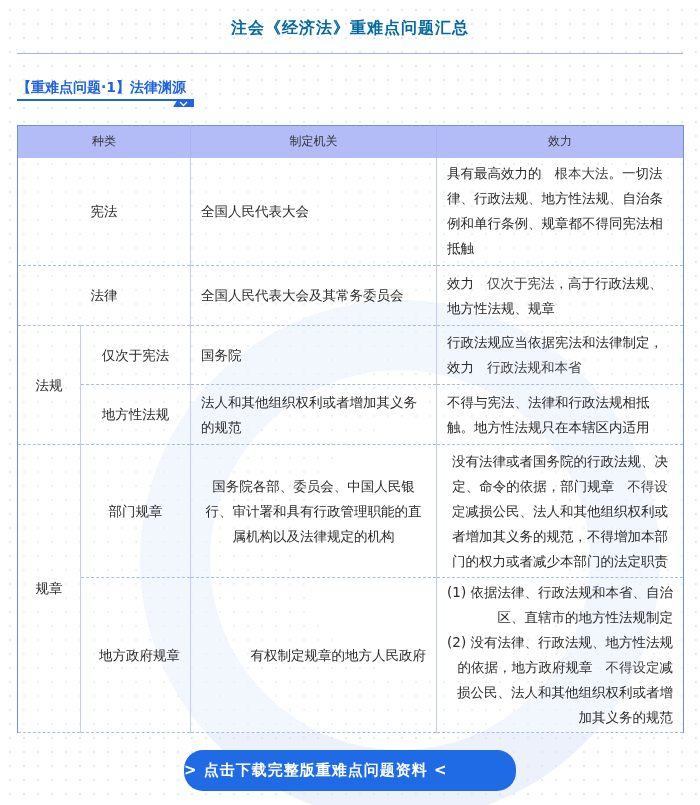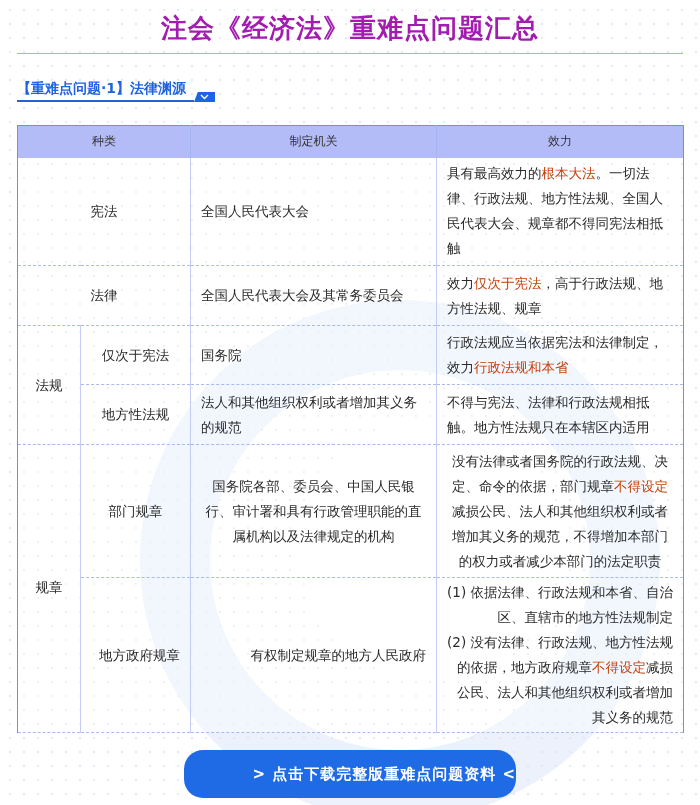--- a/index.html
+++ b/index.html
@@ -12,26 +12,26 @@
       background-position: 3px 3px;
       position: relative;
       color: #2b2b2b;
     }
     .title-wrap {
       position: absolute; left: 17px; top: 0; width: 666px; height: 54px;
       border-bottom: 1px solid #9db4ec;
       display: flex; align-items: center; justify-content: center;
     }
     .page-title {
-      font-size: 26px; font-weight: bold; color: #a21caf; letter-spacing: 1px;
+      font-size: 16px; font-weight: bold; color: #0369a1; letter-spacing: 1px;
       margin-top: 4px;
     }
     .section-head {
       position: absolute; left: 17px; top: 78px; height: 24px;
-      display: flex; align-items: flex-end;
+      display: flex; align-items: flex-end; flex-direction: column;
     }
     .section-title {
       font-size: 14px; font-weight: bold; color: #1f63e0;
       border-bottom: 2px solid #1f63e0; padding-bottom: 3px; padding-right: 8px;
       white-space: nowrap; line-height: 18px;
     }
     .section-chevron {
       width: 21px; height: 10px; background: #1f63e0; margin-bottom: 0;
       display: flex; align-items: center; justify-content: center;
       clip-path: polygon(18% 0, 100% 0, 100% 100%, 0 100%);
@@ -66,32 +66,32 @@
     }
     table.law thead th:last-child { border-right: none; }
     table.law td {
       border-right: 1px solid #c3cdf6;
       border-bottom: 1px dashed #a9bbee;
       padding: 0 10px; vertical-align: middle;
       background: rgba(255,255,255,0.35);
     }
     table.law td:last-child { border-right: none; }
     td.c-center { text-align: center; }
-    .hl { color: #c2410c; }
+    .hl { color: #404040; margin-left: 13px; }
     .row-xianfa td { height: 108px; }
     .row-falv td { height: 60px; }
     .row-xzfg td { height: 59px; }
     .row-dffg td { height: 60px; }
     .row-bmgz td { height: 133px; text-align: center; }
     .row-dfzf td { height: 155px; text-align: right; }
 
     .cta {
-      position: absolute; left: 184px; top: 750px; width: 332px; height: 48px;
+      position: absolute; left: 184px; top: 750px; width: 332px; height: 41px;
       border-radius: 19px; background: #1f6be6;
-      display: flex; align-items: center; justify-content: flex-end;
+      display: flex; align-items: center; justify-content: flex-start;
       color: #fff; font-size: 15px; font-weight: bold; letter-spacing: 1px;
       cursor: pointer;
     }
   </style>
 </head>
 <body>
 
 <div class="decor-arc"></div>
 <div class="decor-arc2"></div>
 
@@ -119,40 +119,40 @@
     <tr>
       <th colspan="2">种类</th>
       <th>制定机关</th>
       <th>效力</th>
     </tr>
   </thead>
   <tbody>
     <tr class="row-xianfa">
       <td colspan="2" class="c-center">宪法</td>
       <td>全国人民代表大会</td>
-      <td><span>具有最高效力的</span><span class="hl">根本大法</span><span>。一切法律、行政法规、地方性法规、全国人民代表大会、规章都不得同宪法相抵触</span></td>
+      <td><span>具有最高效力的</span><span class="hl">根本大法</span><span>。一切法律、行政法规、地方性法规、自治条例和单行条例、规章都不得同宪法相抵触</span></td>
     </tr>
     <tr class="row-falv">
       <td colspan="2" class="c-center">法律</td>
       <td>全国人民代表大会及其常务委员会</td>
       <td><span>效力</span><span class="hl">仅次于宪法</span><span>，高于行政法规、地方性法规、规章</span></td>
     </tr>
     <tr class="row-xzfg">
       <td rowspan="2" class="c-center">法规</td>
       <td class="c-center">仅次于宪法</td>
       <td>国务院</td>
       <td><span>行政法规应当依据宪法和法律制定，效力</span><span class="hl">行政法规和本省</span></td>
     </tr>
     <tr class="row-dffg">
       <td class="c-center">地方性法规</td>
       <td>法人和其他组织权利或者增加其义务的规范</td>
       <td><span>不得与宪法、法律和行政法规相抵触。地方性法规只在本辖区内适用</span></td>
     </tr>
     <tr class="row-bmgz">
-      <td rowspan="2" class="c-center" style="vertical-align:middle;font-family:Liberation Mono, monospace;">规章</td>
+      <td rowspan="2" class="c-center" style="vertical-align:middle;">规章</td>
       <td class="c-center">部门规章</td>
       <td>国务院各部、委员会、中国人民银行、审计署和具有行政管理职能的直属机构以及法律规定的机构</td>
       <td><span>没有法律或者国务院的行政法规、决定、命令的依据，部门规章</span><span class="hl">不得设定</span><span>减损公民、法人和其他组织权利或者增加其义务的规范，不得增加本部门的权力或者减少本部门的法定职责</span></td>
     </tr>
     <tr class="row-dfzf">
       <td class="c-center">地方政府规章</td>
       <td>有权制定规章的地方人民政府</td>
       <td><span>(1) 依据法律、行政法规和本省、自治区、直辖市的地方性法规制定</span><br><span>(2) 没有法律、行政法规、地方性法规的依据，地方政府规章</span><span class="hl">不得设定</span><span>减损公民、法人和其他组织权利或者增加其义务的规范</span></td>
     </tr>
   </tbody>

